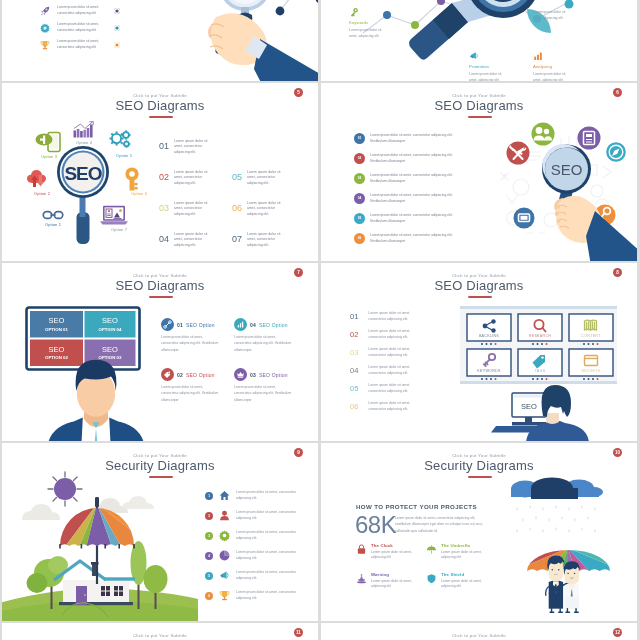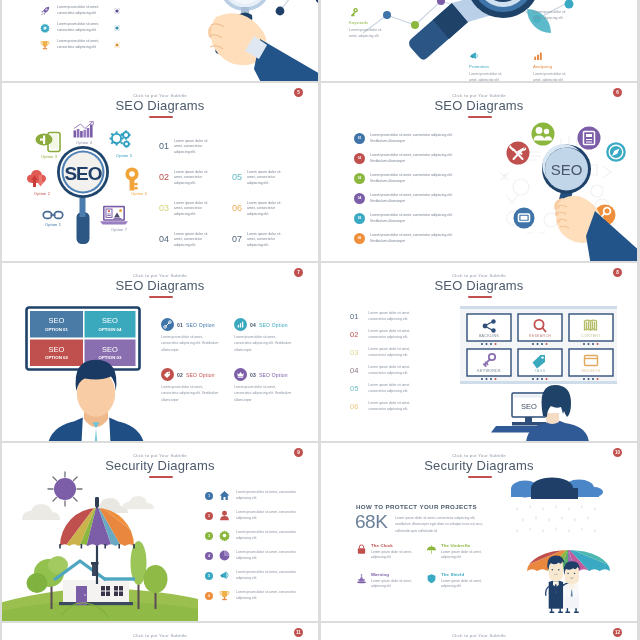--- a/index.html
+++ b/index.html
@@ -31,21 +31,21 @@
   .n8{position:absolute;left:29px;display:flex;align-items:flex-start;gap:10px;}
   .n8-n{font-size:7.5px;line-height:1;font-weight:400;padding-top:2px;}
   .n8-t{width:50px;font-size:3.4px;line-height:1.7;color:#8b93a1;}
   .sec9{position:absolute;left:203px;display:flex;align-items:center;gap:6px;}
   .sec9-d{width:8px;height:8px;border-radius:50%;flex:none;position:relative;}
   .sec9-d i{position:absolute;inset:0;color:#fff;font-size:3px;font-style:normal;
             line-height:8px;text-align:center;font-weight:700;}
   .sec9-i{width:11px;height:11px;flex:none;}
   .sec9-t{width:66px;font-size:3.4px;line-height:1.75;color:#8b93a1;}
   .s10-h{position:absolute;left:35px;top:60px;font-size:6.2px;font-weight:700;color:#4c5a6b;letter-spacing:.35px;}
-  .s10-stat{position:absolute;left:34px;top:68px;font-size:19px;font-weight:300;color:#6b8199;letter-spacing:-.5px;}
+  .s10-stat{position:absolute;left:34px;top:68px;font-size:24px;font-weight:300;color:#6b8199;letter-spacing:-.5px;}
   .s10-stat-t{position:absolute;left:74px;top:72px;width:92px;font-size:3.3px;line-height:1.95;color:#8b93a1;}
   .f10{position:absolute;display:flex;gap:4px;align-items:flex-start;}
   .f10-ic{width:11px;height:11px;flex:none;margin-top:1px;}
   .f10-b{width:52px;}
   .f10-l{font-size:4.4px;font-weight:700;letter-spacing:.1px;}
   .f10-t{margin-top:1.5px;font-size:3.3px;line-height:1.8;color:#8b93a1;width:42px;}
   .k3{position:absolute;left:38px;display:flex;align-items:center;gap:7px;}
   .k3-i{width:10px;height:10px;flex:none;}
   .k3-t{width:50px;font-size:3.4px;line-height:1.75;color:#7a8290;}
   .k3-d{width:6px;height:6px;border-radius:50%;flex:none;box-shadow:0 0 0 1.4px #fff inset;}

